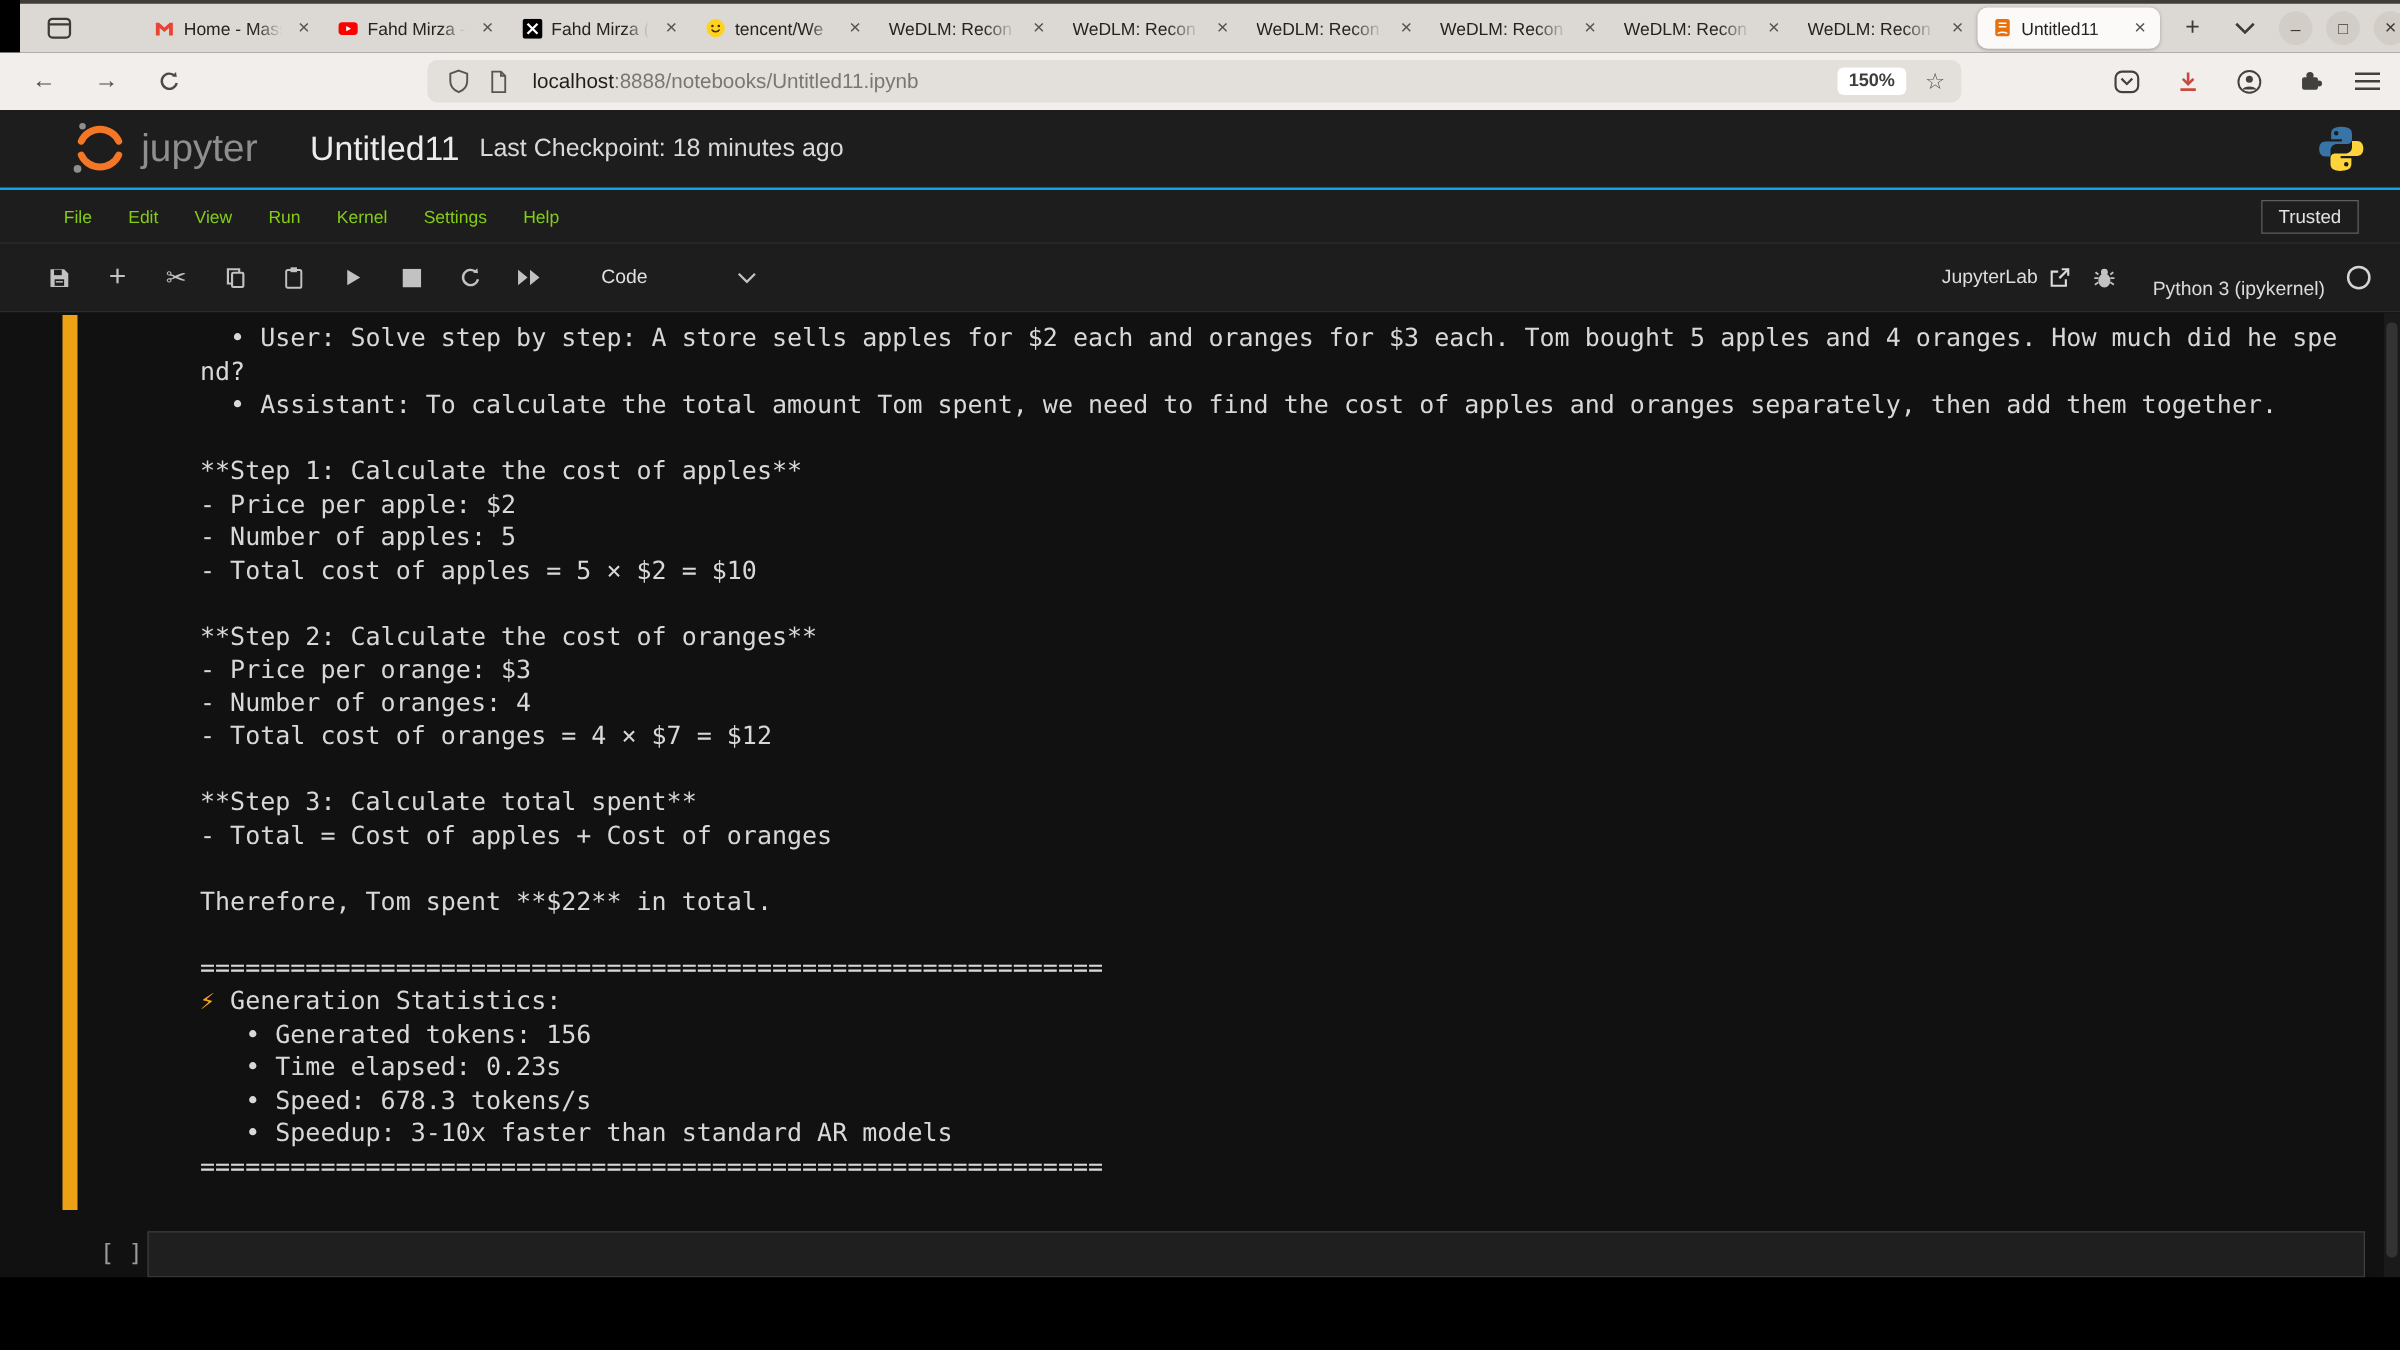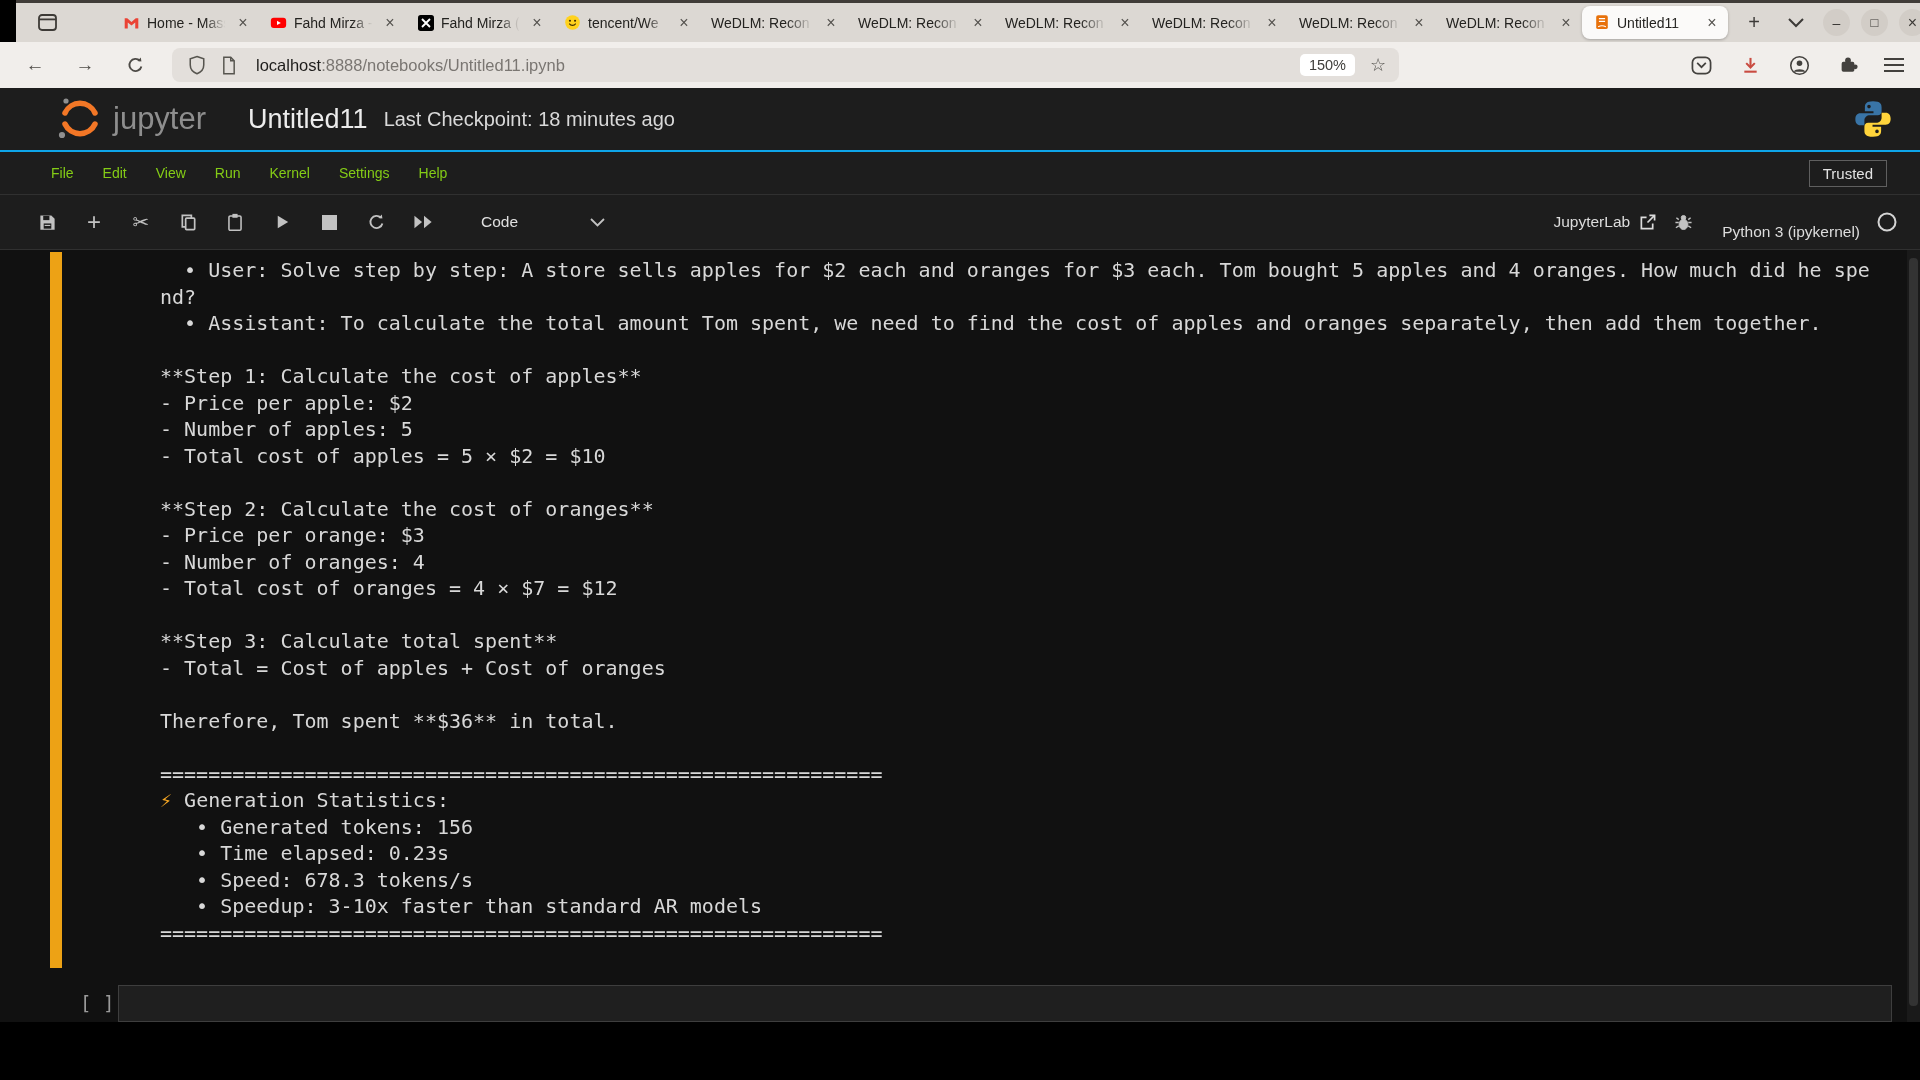--- a/index.html
+++ b/index.html
@@ -26,27 +26,27 @@
   .winctl { margin-left:auto; display:flex; gap:11px; align-items:center; }
   .wbtn { width:27px; height:27px; border-radius:50%; background:#d2cdc7; color:#3b3936; display:flex;
           align-items:center; justify-content:center; font-size:14px; }
   .wbtn.min::after { content:"–"; } .wbtn.max::after { content:"□"; font-size:13px; } .wbtn.cls::after { content:"×"; font-size:16px; }
 
   
   #navbar { position:absolute; left:0; top:42px; width:1920px; height:46px; background:#f1eeeb;
             display:flex; align-items:center; padding-left:22px; }
   .navico { width:26px; height:26px; display:flex; align-items:center; justify-content:center; color:#4d4a46;
             font-size:19px; margin-right:24px; }
-  #urlfield { width:1227px; height:34px; background:#e3dfdb; border-radius:8px;
+  #urlfield { margin-left:170px; width:1227px; height:34px; background:#e3dfdb; border-radius:8px;
               display:flex; align-items:center; padding:0 8px 0 14px; }
   .urlico { width:22px; height:22px; display:flex; align-items:center; justify-content:center; color:#57554f; margin-right:10px; }
   .urltext { font-size:16.5px; margin-left:6px; white-space:nowrap; }
   .urltext .host { color:#1e1d1b; }
   .urltext .rest { color:#7a7672; }
-  .zoombadge { margin-left:auto; background:#fff; border-radius:5px; padding:3px 9px; font-size:14.5px; color:#3f3e3b; }
+  .zoombadge { margin-left:auto; background:#fff; border-radius:5px; padding:3px 9px; font-size:14.5px; color:#3f3e3b;font-weight:bold; }
   .starico { width:26px; margin-left:10px; color:#55534f; font-size:18px; text-align:center; }
   .starico::after { content:"☆"; }
   #nav-right { margin-left:auto; display:flex; align-items:center; gap:23px; padding-right:16px; }
   #nav-right .navico { margin:0; }
   .hamb { width:20px; height:14px; border-top:2px solid #43413e; border-bottom:2px solid #43413e; position:relative; }
   .hamb::after { content:""; position:absolute; left:0; top:4px; width:20px; height:2px; background:#43413e; }
 
   
   #jheader { position:absolute; left:0; top:88px; width:1920px; height:64px; background:#1d1d1d;
              border-bottom:2px solid #0ea5e9; display:flex; align-items:center; padding-left:55px; }
@@ -378,21 +378,21 @@
         <div class="oline">- Total cost of apples = 5 × $2 = $10</div>
         <div class="oline"> </div>
         <div class="oline">**Step 2: Calculate the cost of oranges**</div>
         <div class="oline">- Price per orange: $3</div>
         <div class="oline">- Number of oranges: 4</div>
         <div class="oline">- Total cost of oranges = 4 × $7 = $12</div>
         <div class="oline"> </div>
         <div class="oline">**Step 3: Calculate total spent**</div>
         <div class="oline">- Total = Cost of apples + Cost of oranges</div>
         <div class="oline"> </div>
-        <div class="oline">Therefore, Tom spent **$36** in total.</div>
+        <div class="oline">Therefore, Tom spent **$22** in total.</div>
         <div class="oline"> </div>
         <div class="oline">============================================================</div>
         <div class="oline"><span class="zap">⚡</span> Generation Statistics:</div>
         <div class="oline">   • Generated tokens: 156</div>
         <div class="oline">   • Time elapsed: 0.23s</div>
         <div class="oline">   • Speed: 678.3 tokens/s</div>
         <div class="oline">   • Speedup: 3-10x faster than standard AR models</div>
         <div class="oline">============================================================</div>
       </div>
 

